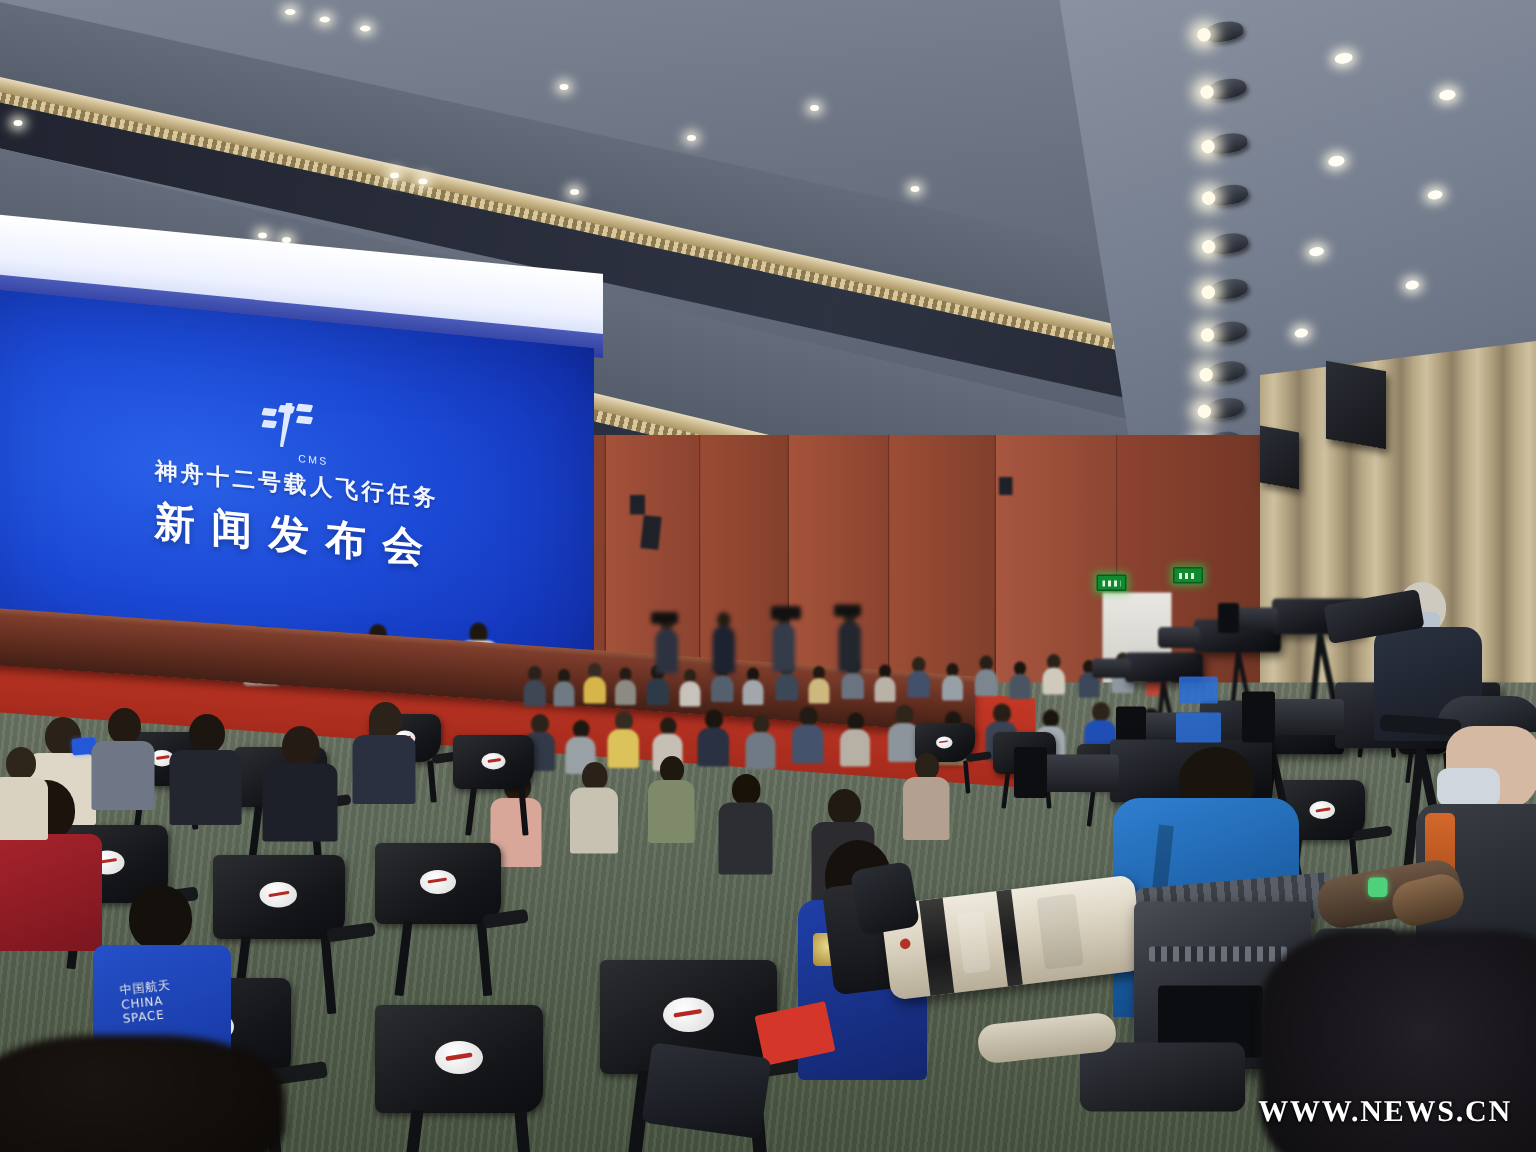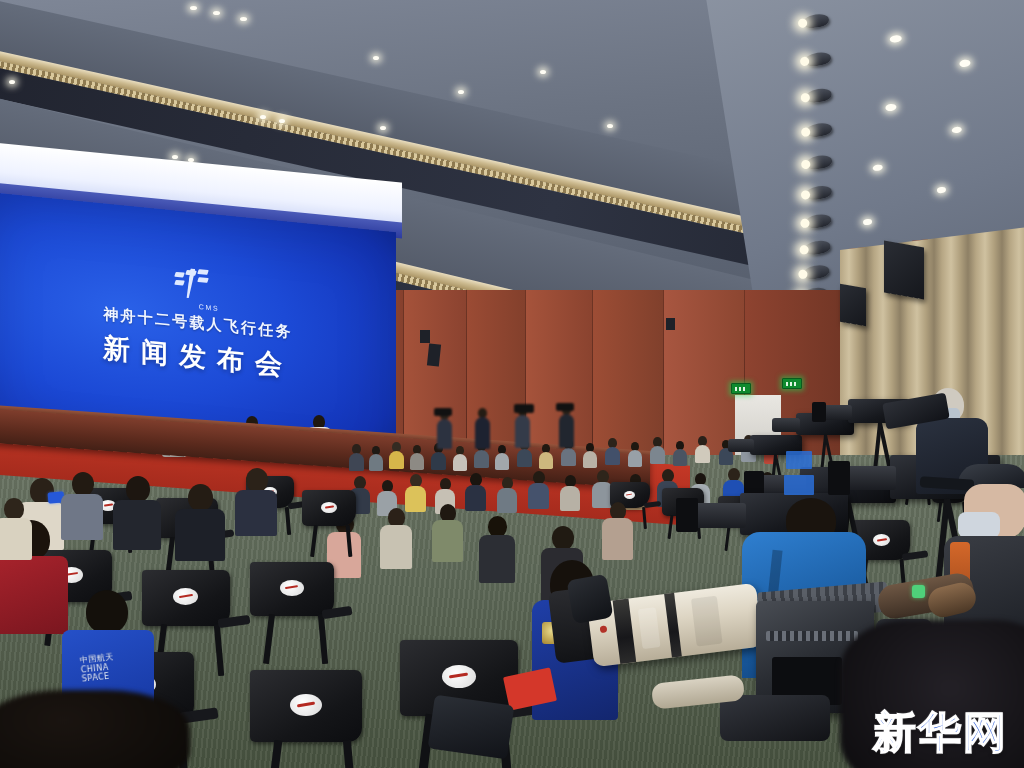--- a/index.html
+++ b/index.html
@@ -791,16 +791,16 @@
 
   <div class="lay" style="left:430px;top:700px;width:80px;height:68px;transform:rotate(8deg);">
     <div style="position:absolute;left:0;top:0;width:80px;height:54px;border-radius:6px;background:linear-gradient(160deg,#2b2f36,#111318);"></div>
   </div>
 
   <div class="lay blurheavy" style="left:-20px;top:690px;width:210px;height:100px;background:radial-gradient(ellipse at 40% 30%,#1a1410,#0a0806);border-radius:40%;"></div>
 
   <div class="lay blurheavy" style="left:840px;top:620px;width:220px;height:170px;background:radial-gradient(ellipse at 50% 40%,#232026,#0b0a0c);border-radius:30%;"></div>
 
   <div id="watermark" class="lay">
-    <div id="wmcn">新华网</div>
+    <div id="wmurl">WWW.NEWS.CN</div>
   </div>
 
 </div>
 
 </body></html>

